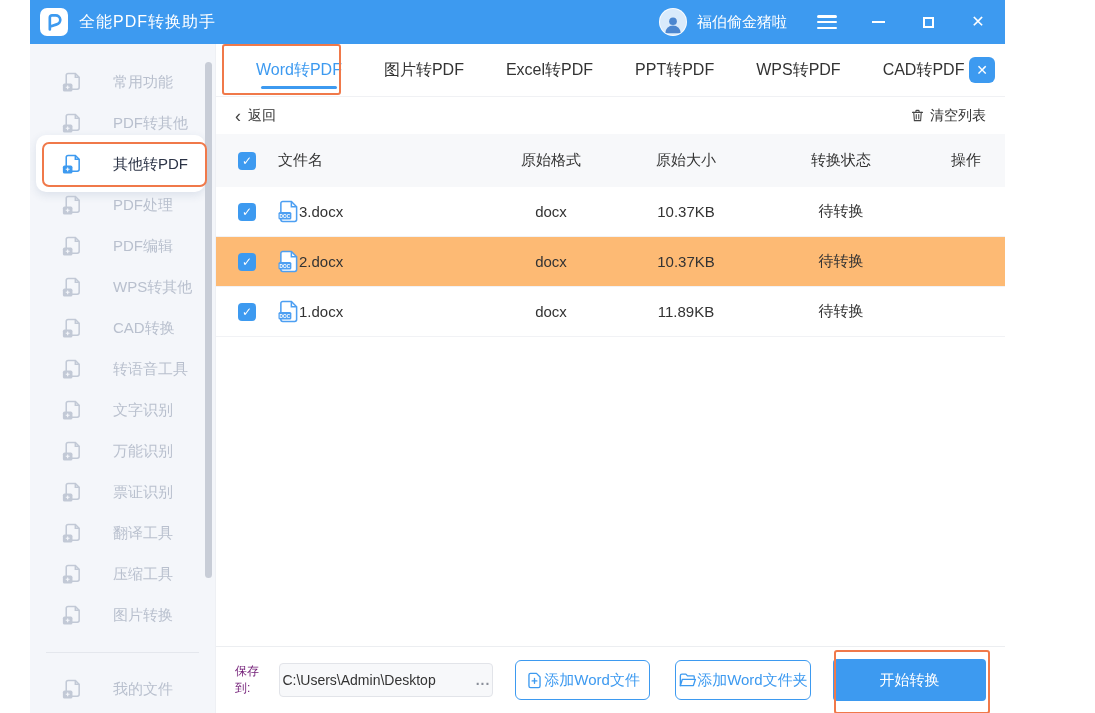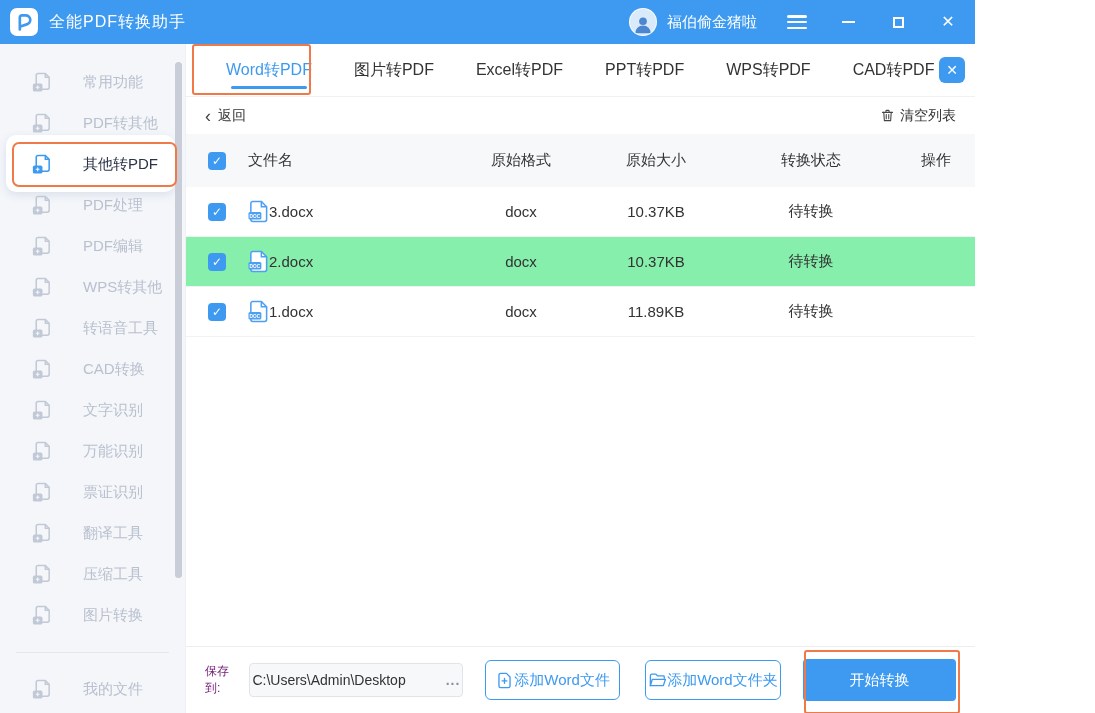--- a/index.html
+++ b/index.html
@@ -1,18 +1,18 @@
 <!DOCTYPE html>
 <html><head>
 <meta charset="utf-8">
 <style>
   * { margin:0; padding:0; box-sizing:border-box; }
   html,body { width:1095px; height:713px; }
   body { font-family:"Liberation Sans","DejaVu Sans",sans-serif; background:#fff; }
-  .window { position:relative; width:975px; height:713px; overflow:hidden; background:#fff; }
+  .window { position:relative; width:975px; height:713px; overflow:hidden; background:#fff;margin-left:30px; }
 
   
   .topbar { height:44px; background:#3D9AF0; display:flex; align-items:center; padding:0 18px 0 10px; color:#fff; }
   .logo { width:28px; height:28px; background:#fff; border-radius:7px; display:flex; align-items:center; justify-content:center; }
   .logo svg { width:20px; height:20px; }
   .app-title { font-size:16px; margin-left:11px; letter-spacing:1px; }
   .tb-right { margin-left:auto; display:flex; align-items:center; }
   .avatar { width:28px; height:28px; border-radius:50%; background:#D9EAFB; border:1px solid rgba(255,255,255,.85); overflow:hidden; display:flex; align-items:flex-end; justify-content:center; }
   .avatar svg { width:22px; height:22px; }
   .username { font-size:15px; margin-left:10px; }
@@ -51,21 +51,21 @@
   .toolbar { height:37px; flex:none; display:flex; align-items:center; padding:0 19px; font-size:14px; color:#333; }
   .back-btn { display:flex; align-items:center; gap:7px; cursor:pointer; }
   .back-chevron { font-size:18px; line-height:1; color:#444; }
   .clear-btn { margin-left:auto; display:flex; align-items:center; gap:5px; cursor:pointer; }
   .clear-btn .c-icon { width:15px; height:15px; color:#444; }
   .clear-btn .c-icon svg { width:15px; height:15px; display:block; }
 
   .grid-row { display:grid; grid-template-columns:60px 215px 120px 150px 160px 90px 1fr; align-items:center; }
   .thead { height:53px; background:#F7F8FA; font-size:15px; color:#333; flex:none; }
   .trow { height:50px; border-bottom:1px solid #F1F2F5; font-size:15px; color:#333; flex:none; }
-  .trow.alt { background:#86efac; }
+  .trow.alt { background:#fdba74; }
   .cc { text-align:center; }
   .checkbox { width:18px; height:18px; margin-left:22px; background:#3D9AF0; border-radius:4px; display:flex; align-items:center; justify-content:center; cursor:pointer; }
   .checkbox::after { content:"✓"; color:#fff; font-size:12px; font-weight:bold; }
   .name-cell { display:flex; align-items:center; padding-left:2px; }
   .doc-icon { width:21px; height:23px; flex:none; }
   .doc-icon svg { width:21px; height:23px; display:block; }
   .trash-btn { width:18px; height:19px; margin:0 auto; color:#4A4A4A; cursor:pointer; }
   .trash-btn svg { width:18px; height:19px; display:block; }
 
   .spacer { flex:1; }
@@ -214,29 +214,29 @@
           </svg>
         </span>
       <span>WPS转其他</span>
     </div>
     <div class="side-item">
       <span class="s-icon">
           <svg>
             <use href="#i-sidedoc"></use>
           </svg>
         </span>
+      <span>CAD转换</span>
+    </div>
+    <div class="side-item">
+      <span class="s-icon">
+          <svg>
+            <use href="#i-sidedoc"></use>
+          </svg>
+        </span>
       <span>转语音工具</span>
-    </div>
-    <div class="side-item">
-      <span class="s-icon">
-          <svg>
-            <use href="#i-sidedoc"></use>
-          </svg>
-        </span>
-      <span>CAD转换</span>
     </div>
     <div class="side-item">
       <span class="s-icon">
           <svg>
             <use href="#i-sidedoc"></use>
           </svg>
         </span>
       <span>文字识别</span>
     </div>
     <div class="side-item">

